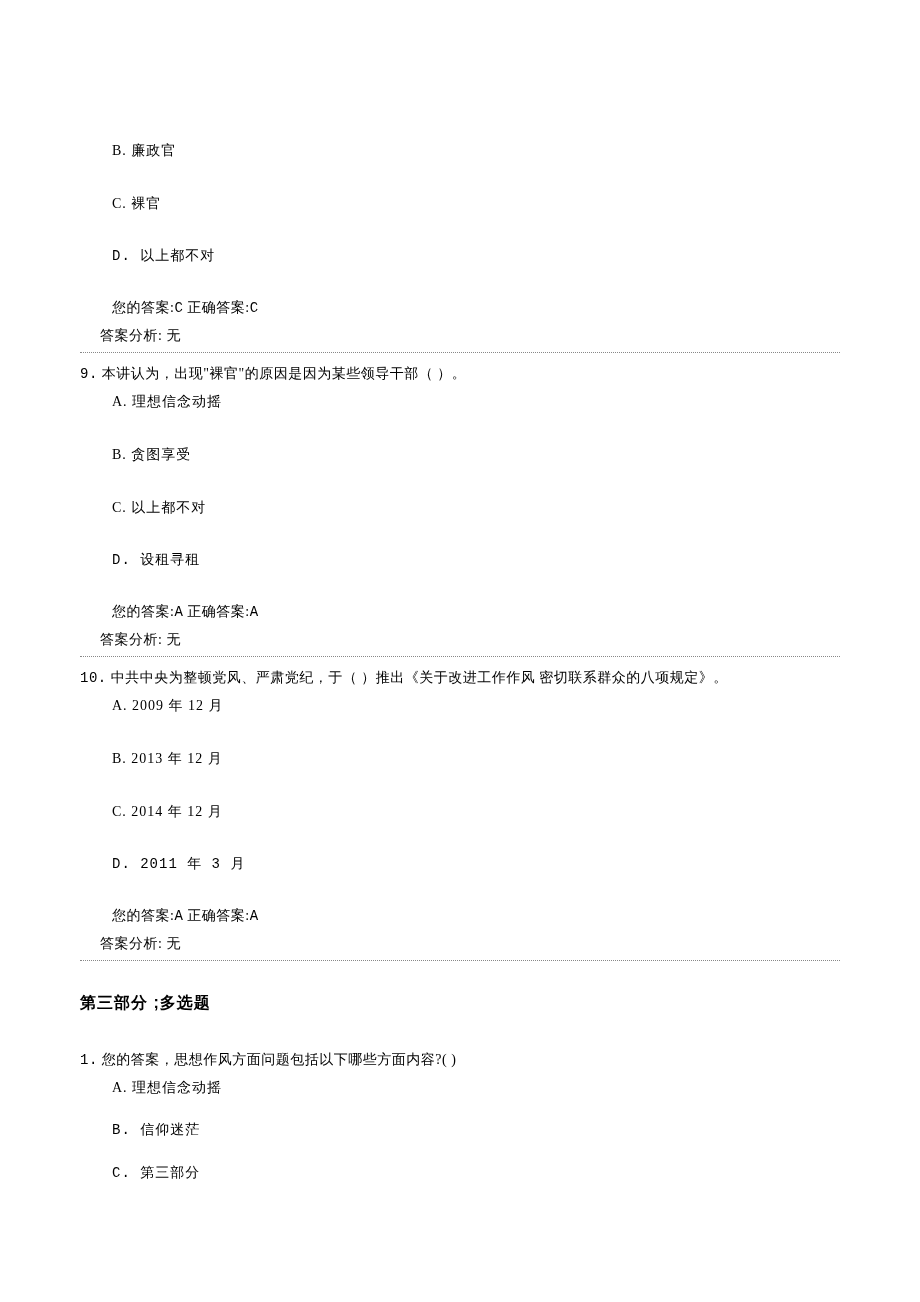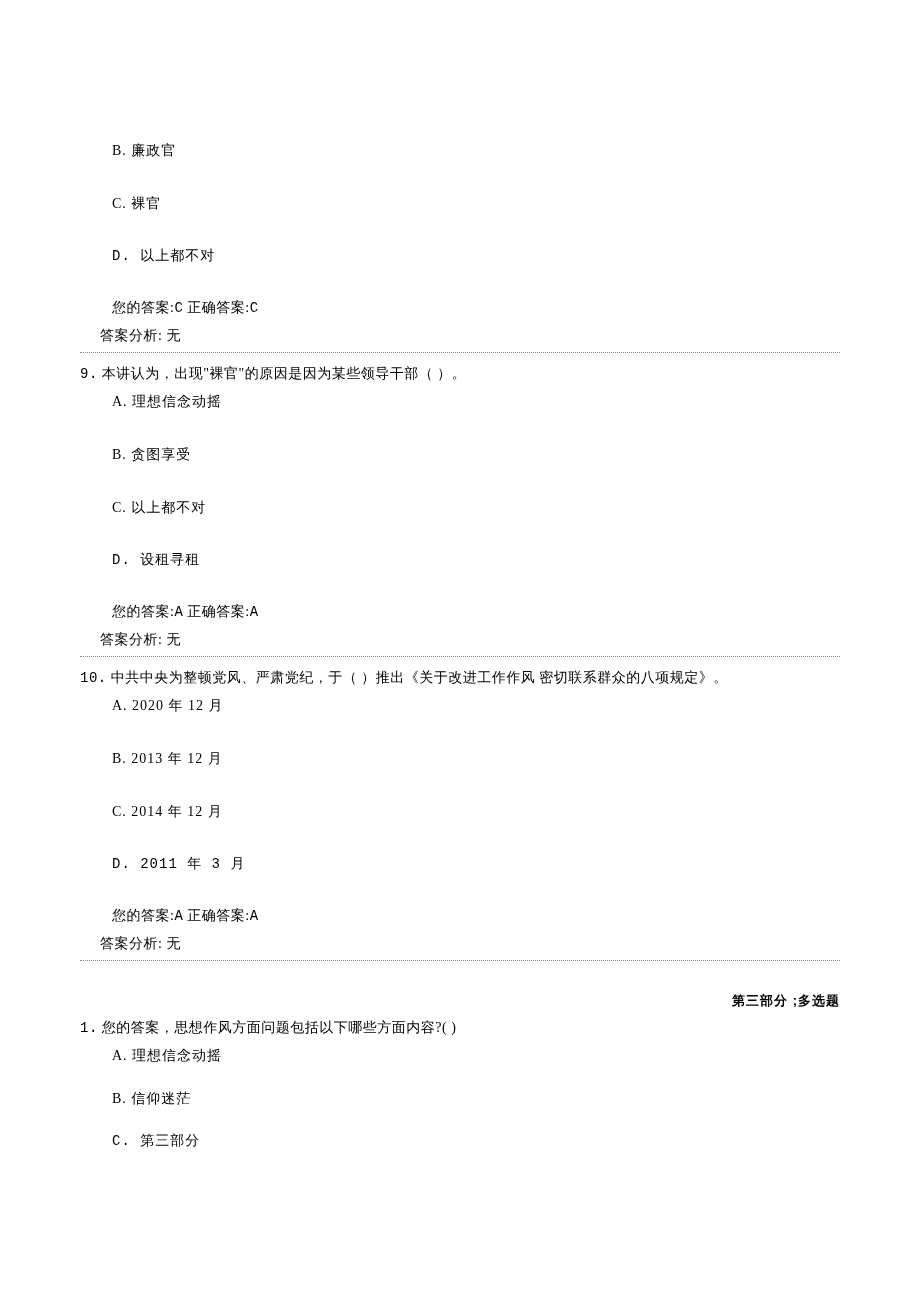--- a/index.html
+++ b/index.html
@@ -41,25 +41,25 @@
       margin: 4px 0 10px 0;
     }
     .question-text {
       margin-bottom: 6px;
       letter-spacing: 0.5px;
     }
     .question-num {
       font-family: "Courier New", monospace;
     }
     .section-header {
-      text-align: right;
+      text-align: left;
       font-family: "SimHei", "黑体", sans-serif;
       font-weight: bold;
-      font-size: 13px;
-      margin: 30px 0 6px 0;
+      font-size: 16px;
+      margin: 30px 0 34px 0;
       letter-spacing: 1px;
     }
     .last-option {
       margin-bottom: 0;
       font-family: Liberation Mono, monospace;
     }
     .q-block-first-opt {
       margin-bottom: 32px;
     }
   </style>
@@ -111,21 +111,21 @@
   <span>答案分析:</span>
   <span>无</span>
 </div>
 <hr class="divider">
 
 <div class="question-text">
   <span class="question-num">10.</span>
   <span>中共中央为整顿党风、严肃党纪，于（ ）推出《关于改进工作作风 密切联系群众的八项规定》。</span>
 </div>
 <div class="option q-block-first-opt">
-  <span>A. 2020 年 12 月</span>
+  <span>A. 2009 年 12 月</span>
 </div>
 <div class="option">
   <span>B. 2013 年 12 月</span>
 </div>
 <div class="option">
   <span>C. 2014 年 12 月</span>
 </div>
 <div class="option last-option">
   <span>D. 2011 年 3 月</span>
 </div>
@@ -144,18 +144,18 @@
   <span>第三部分 ;多选题</span>
 </div>
 
 <div class="question-text">
   <span class="question-num">1.</span>
   <span>您的答案，思想作风方面问题包括以下哪些方面内容?( )</span>
 </div>
 <div class="option q-block-first-opt" style="margin-bottom:22px;">
   <span>A. 理想信念动摇</span>
 </div>
-<div class="option" style="margin-bottom:22px;">
+<div class="option" style="margin-bottom:22px;font-family:Liberation Mono, monospace;">
   <span>B. 信仰迷茫</span>
 </div>
 <div class="option last-option">
   <span>C. 第三部分</span>
 </div>
 
 </body></html>

